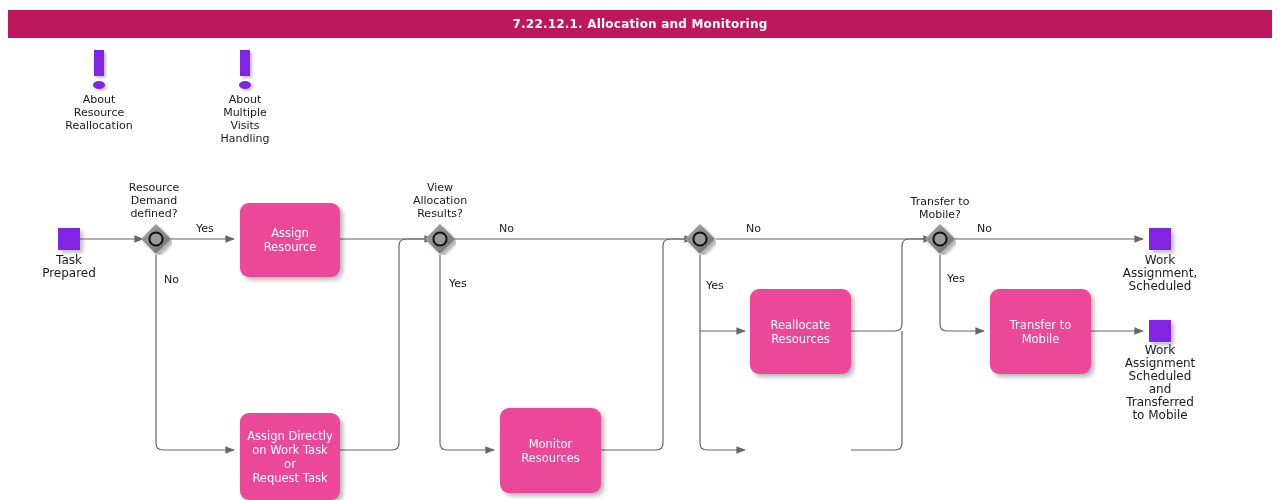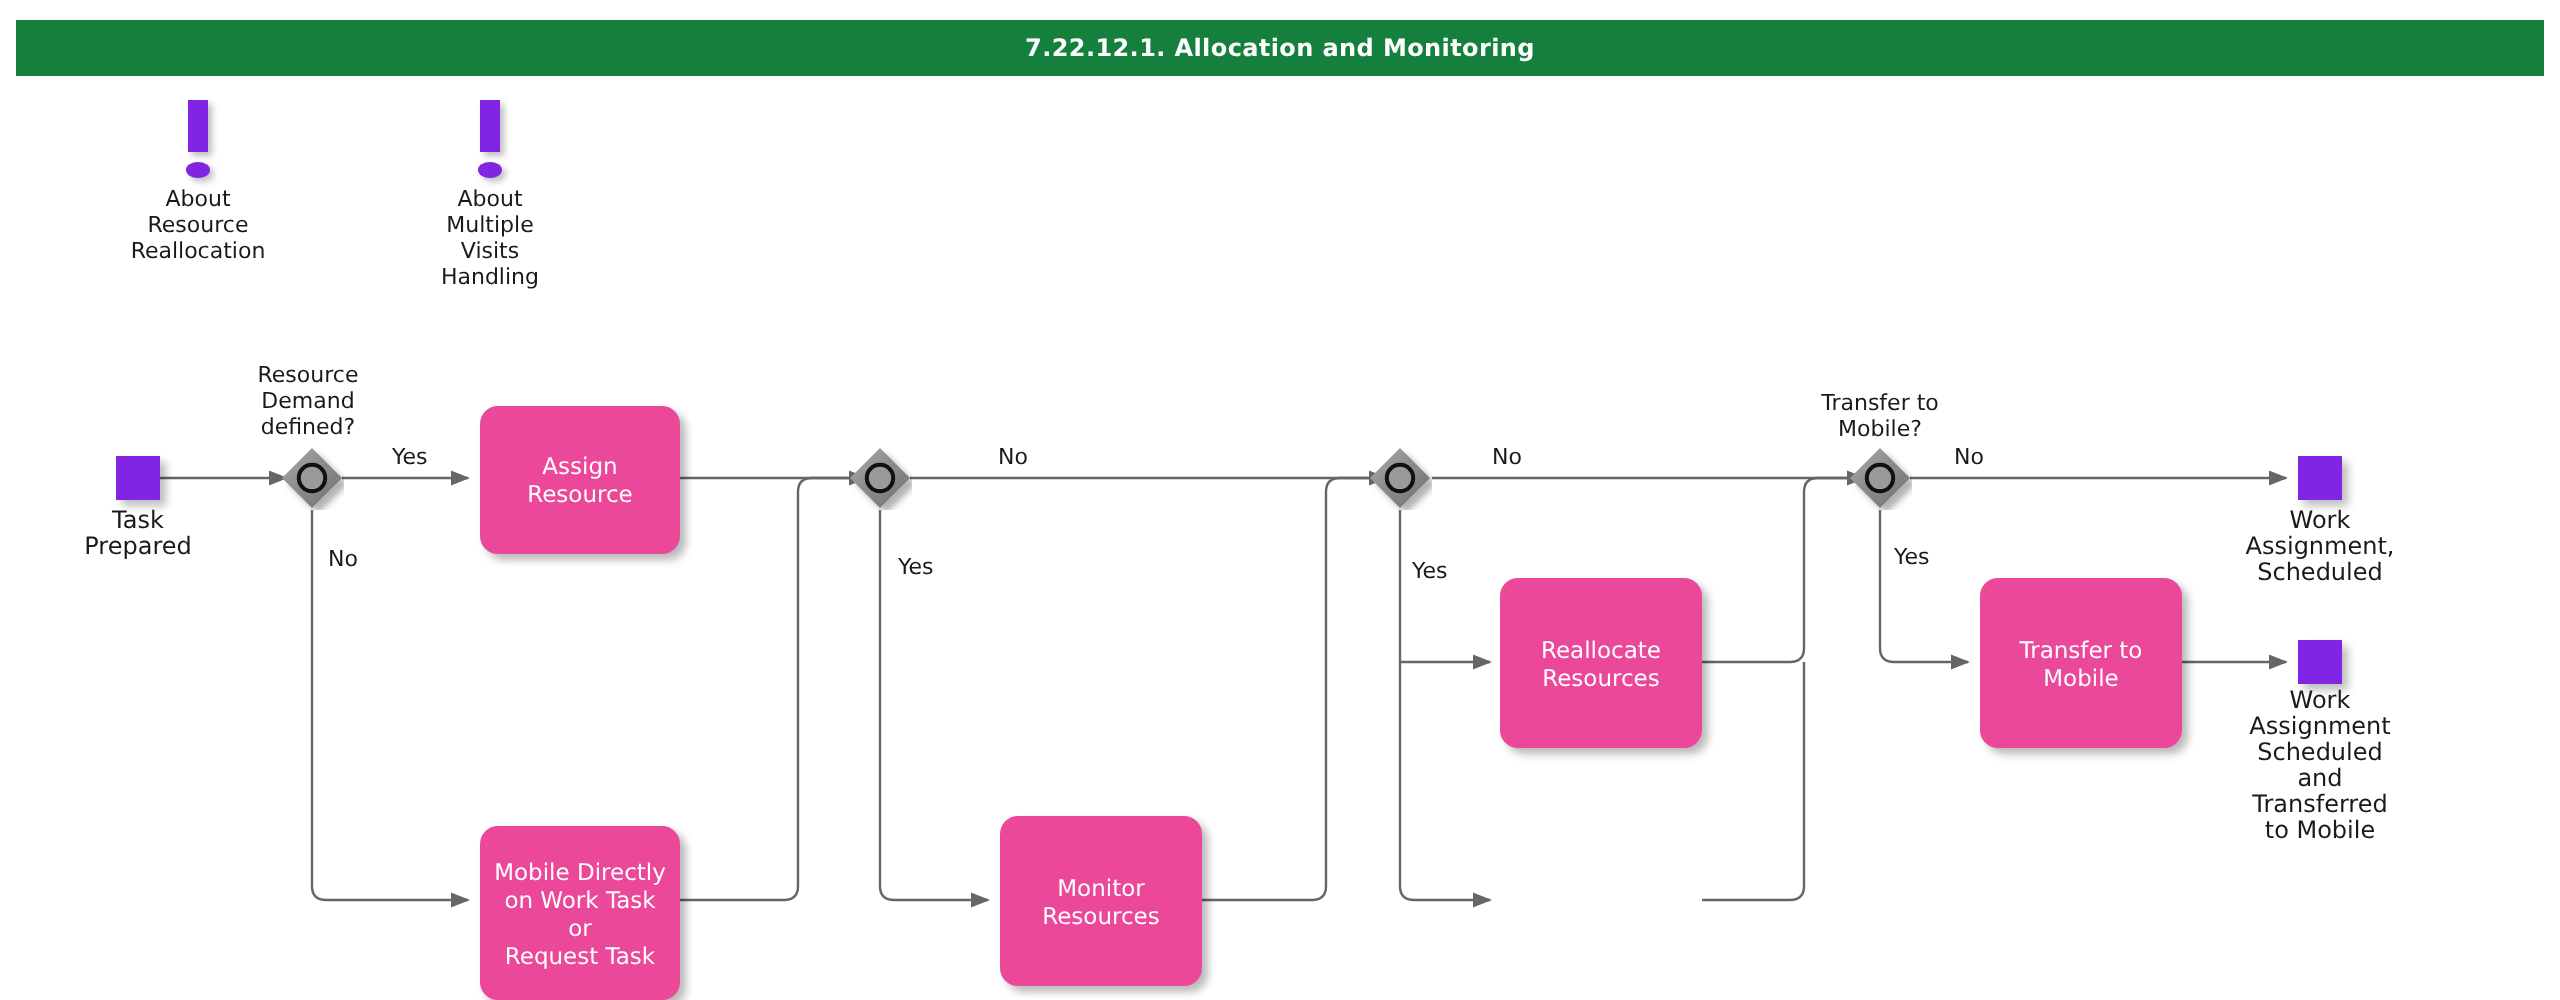--- a/index.html
+++ b/index.html
@@ -2,21 +2,21 @@
 <html><head>
 <meta charset="utf-8">
 <style>
   html,body{margin:0;padding:0;background:#ffffff;}
   body{width:1280px;height:500px;position:relative;overflow:hidden;
        font-family:"DejaVu Sans","Liberation Sans",sans-serif;}
 
   
   #title-bar{
     position:absolute;left:8px;top:10px;width:1264px;height:28px;
-    background:#15803d;color:#ffffff;
+    background:#be185d;color:#ffffff;
     display:flex;align-items:center;justify-content:center;
     font-size:12px;font-weight:bold;letter-spacing:.2px;
   }
 
   
   #canvas{position:absolute;left:0;top:0;width:1280px;height:388px;}
   #edges{position:absolute;left:0;top:0;width:1280px;height:500px;}
 
   
   .node{position:absolute;}
@@ -162,25 +162,28 @@
     </svg>
   </div>
   <div class="edge-label" style="left:196px;top:222px;">Yes</div>
   <div class="edge-label" style="left:164px;top:273px;">No</div>
 
   <div class="node task" style="left:240px;top:203px;width:100px;height:74px;">
     <span>Assign Resource</span>
   </div>
 
   <div class="node task" style="left:240px;top:413px;width:100px;height:87px;">
-    <span style="white-space:pre-line;">Mobile Directly
+    <span style="white-space:pre-line;">Assign Directly
 on Work Task or
 Request Task</span>
   </div>
 
+  <div class="decision-label" style="left:390px;top:181px;width:100px;">View
+Allocation
+Results?</div>
   <div class="node decision" style="left:424px;top:223px;">
     <svg width="32" height="32" viewBox="0 0 32 32">
       <polygon points="16,1 31,16 16,31 1,16" fill="url(#dg)" filter="url(#sh)"></polygon>
       <circle cx="16" cy="16" r="6.6" fill="#9a9a9a" stroke="#111111" stroke-width="2"></circle>
     </svg>
   </div>
   <div class="edge-label" style="left:499px;top:222px;">No</div>
   <div class="edge-label" style="left:449px;top:277px;">Yes</div>
 
   <div class="node task" style="left:500px;top:408px;width:101px;height:85px;">

